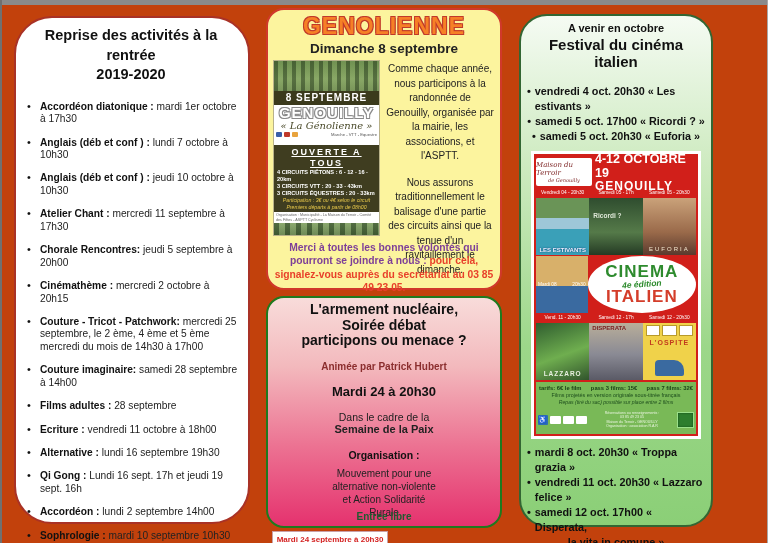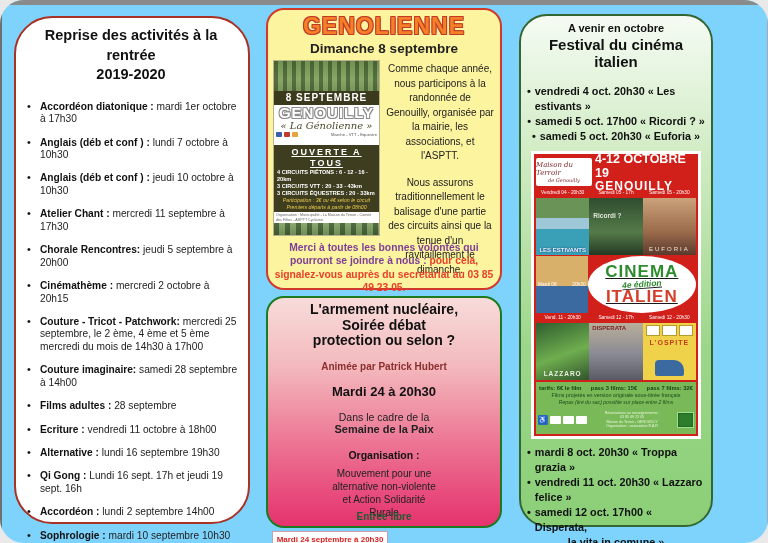--- a/index.html
+++ b/index.html
@@ -1,17 +1,17 @@
 <!DOCTYPE html>
 <html><head>
 <meta charset="utf-8">
 <style>
   html,body{margin:0;padding:0;background:#e9e9e9;}
-  .page{position:relative;width:768px;height:543px;background:#7dd3fc;overflow:hidden;
-        font-family:"Liberation Sans",sans-serif;color:#1a1a1a;border-radius:24px;}
+  .page{position:relative;width:768px;height:543px;background:#c2410c;overflow:hidden;
+        font-family:"Liberation Sans",sans-serif;color:#1a1a1a;}
   
   .edge-top{position:absolute;left:0;top:0;width:768px;height:5px;background:#8a8a8a;}
   .edge-left{position:absolute;left:0;top:0;width:2px;height:543px;background:#707070;}
   .edge-right{position:absolute;right:0;top:0;width:1px;height:543px;background:#a8a8a8;}
 
   
   .panel-left{position:absolute;left:14px;top:16px;width:236px;height:508px;background:#fff;
     border:2px solid #a93226;border-radius:38px;box-sizing:border-box;padding:8px 10px 6px 8px;}
   .pl-title{font-weight:bold;font-size:14.5px;text-align:center;line-height:1.35;color:#111;}
   .alist{margin-top:16px;}
@@ -119,21 +119,21 @@
   .cp-head{display:flex;align-items:center;gap:3px;height:32px;}
   .cp-logo{width:56px;height:28px;background:#fff;border-radius:2px;display:flex;flex-direction:column;
      align-items:center;justify-content:center;}
   .cp-logo .l1{font-family:"DejaVu Serif",serif;font-style:italic;font-size:7px;color:#7a1f1f;line-height:8px;}
   .cp-logo .l2{font-family:"DejaVu Serif",serif;font-style:italic;font-size:5px;color:#7a1f1f;line-height:6px;}
   .cp-dates{flex:1;text-align:left;color:#fff;}
   .cp-d1{font-size:12.5px;font-weight:bold;line-height:14px;}
   .cp-d2{font-size:12px;font-weight:bold;letter-spacing:1px;line-height:13px;}
   .cp-caps{display:flex;height:8px;margin-top:1px;}
   .cp-caps span{flex:1;color:#fff;font-size:4.8px;line-height:8px;text-align:center;white-space:nowrap;overflow:hidden;}
-  .cp-row{display:flex;gap:0;height:57px;margin-top:1px;text-decoration:underline;}
+  .cp-row{display:flex;gap:0;height:57px;margin-top:1px;}
   .thumb{flex:1;position:relative;overflow:hidden;}
   .t-est{background:linear-gradient(#6a9457 0 35%,#9ec7d8 35% 55%,#3aa0b8 55%);}
   .t-est .ft{position:absolute;bottom:2px;left:0;right:0;text-align:center;color:#eef;font-weight:bold;font-size:6px;text-shadow:0 0 2px #036;}
   .t-ric{background:linear-gradient(#2f4d2f,#557a49 60%,#243a24);}
   .t-ric .ft{position:absolute;top:14px;left:4px;color:#dfe8d8;font-size:6.5px;font-weight:bold;}
   .t-euf{background:linear-gradient(#caa27a,#9a6a4a 60%,#5a3a2e);}
   .t-euf .ft{position:absolute;bottom:3px;left:0;right:0;text-align:center;color:#f5e7cf;font-size:6px;letter-spacing:2px;}
   .t-tro{background:linear-gradient(#d8b06a 0 52%,#3a6aa0 52%);}
   .t-tro .c1{position:absolute;left:2px;top:26px;color:#fff;font-size:4.8px;}
   .t-tro .c2{position:absolute;right:2px;top:26px;color:#fff;font-size:4.8px;}
@@ -288,21 +288,21 @@
     <div class="merci">
       <span class="mp">Merci à toutes les bonnes volontés qui pourront se joindre à nous :</span>
       <span class="mr">pour cela, signalez-vous auprès du secrétariat au  03 85 49 23 05.</span>
     </div>
   </section>
 
   <section class="panel-debat">
     <div class="db-title">
       <div>L'armement nucléaire,</div>
       <div>Soirée débat</div>
-      <div>protection ou selon ?</div>
+      <div>participons ou menace ?</div>
     </div>
     <div class="db-row">
       <div class="db-leftcol">
         <div class="db-animee">Animée par Patrick Hubert</div>
         <div class="db-date">Mardi 24 à 20h30</div>
         <div class="db-cadre1">Dans le cadre de la</div>
         <div class="db-cadre2">Semaine de la Paix</div>
         <div class="db-orglabel">Organisation :</div>
         <div class="db-orgtext">
           <div>Mouvement pour une</div>

